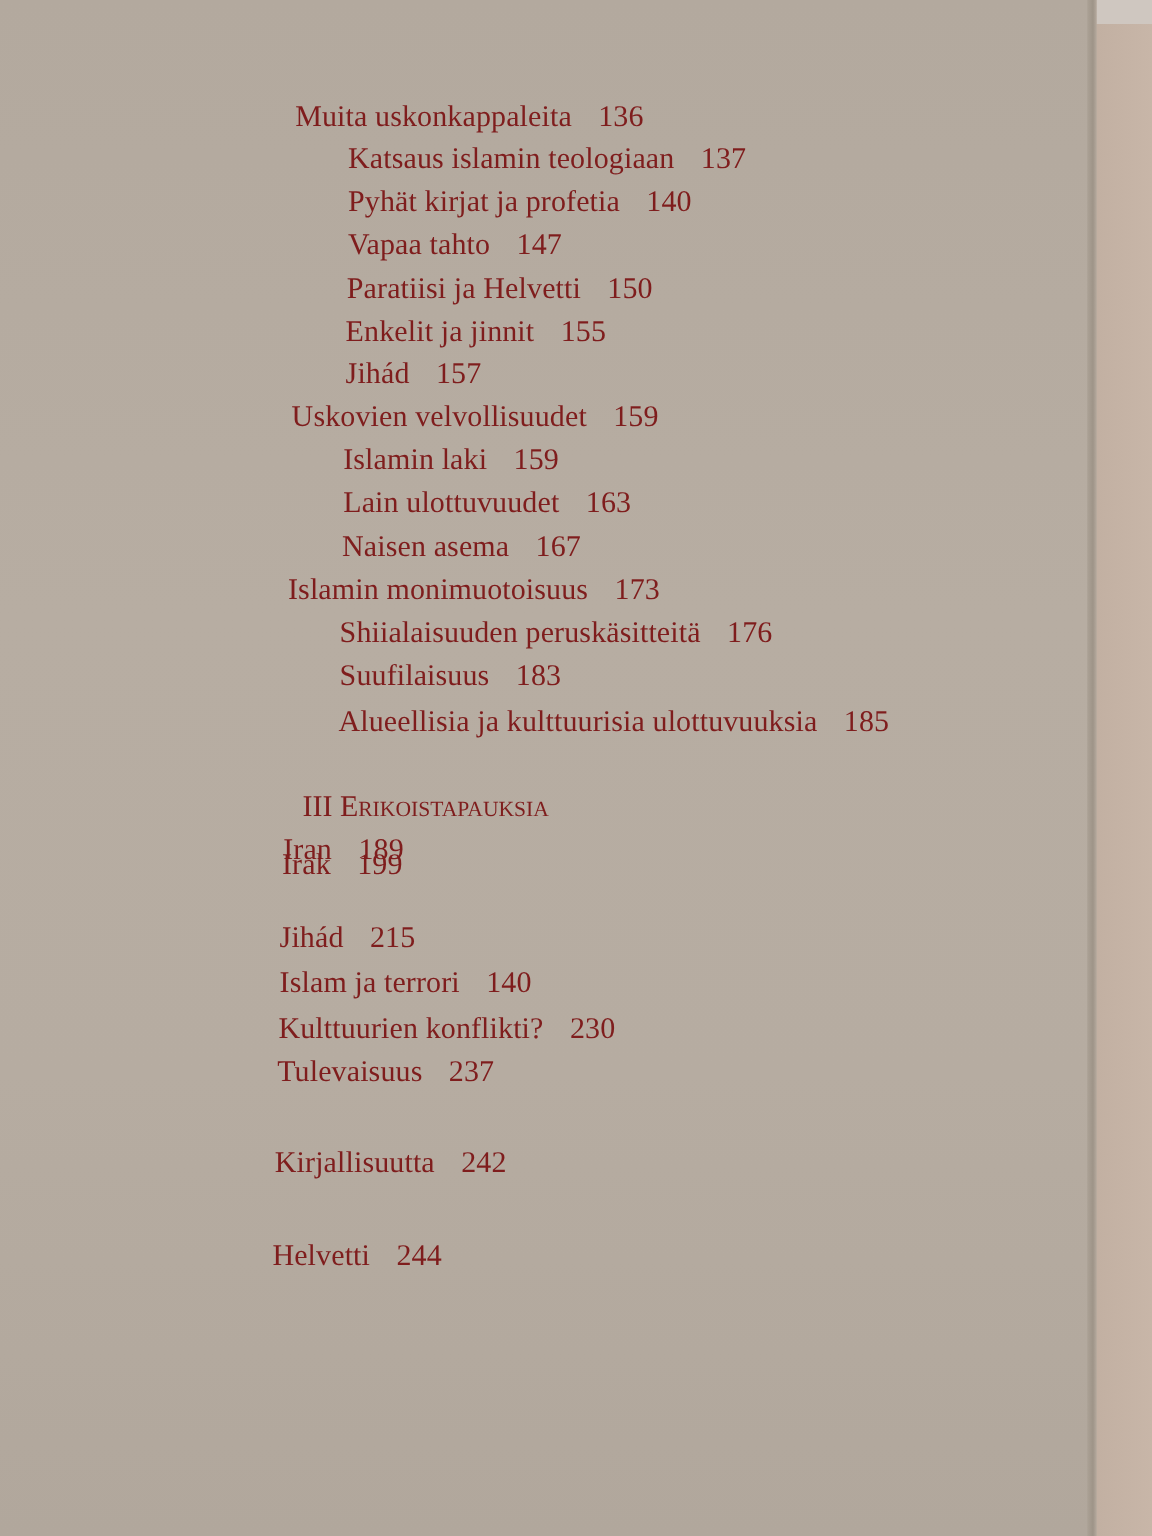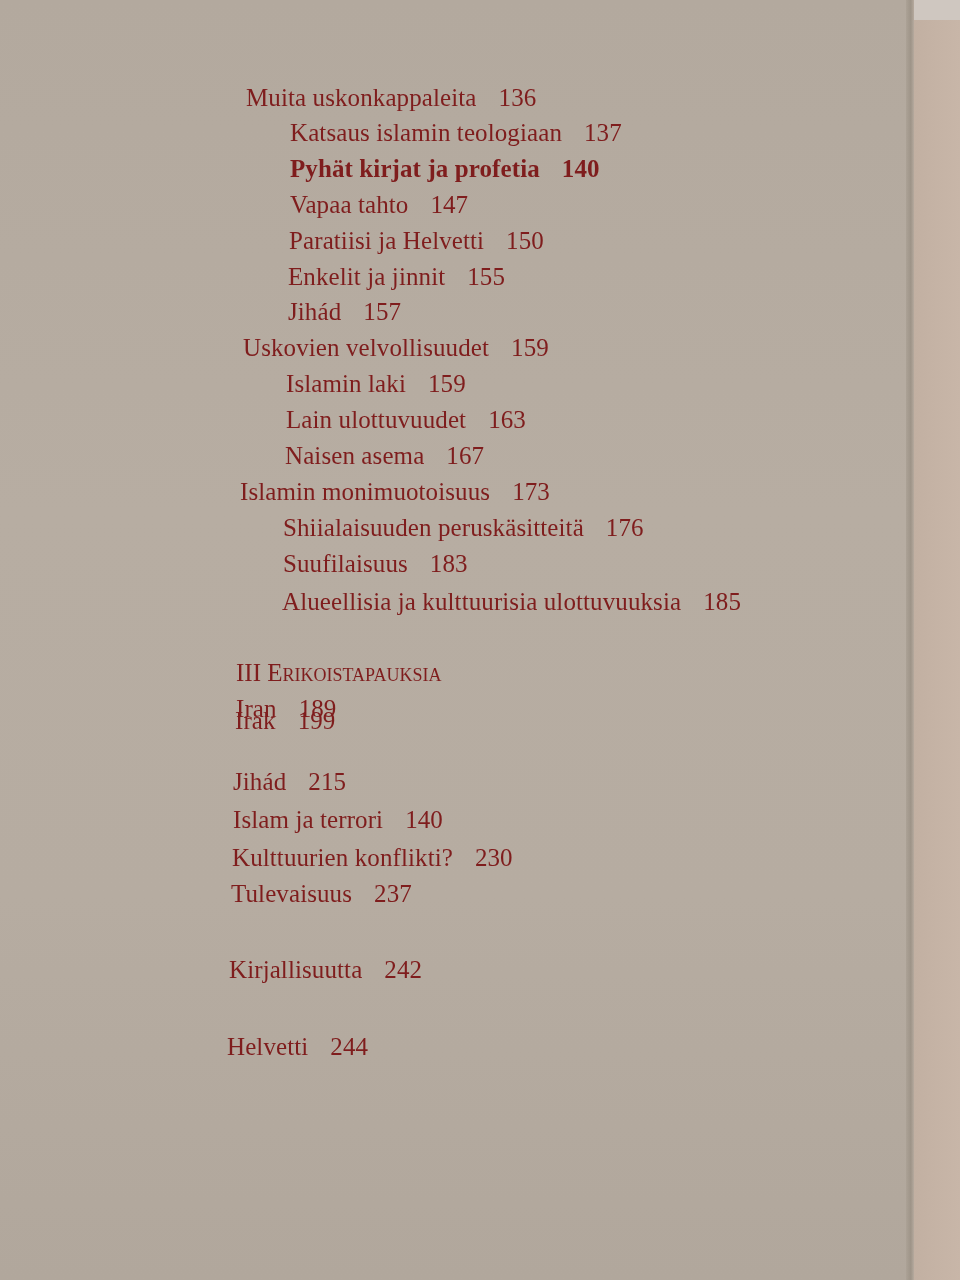--- a/index.html
+++ b/index.html
@@ -84,21 +84,21 @@
 <div class="next-page"></div>
 
 <div class="toc">
 
   <div class="entry" style="left:246px; top:83px;">
     <span>Muita uskonkappaleita</span><span class="num">136</span>
   </div>
   <div class="entry" style="left:290px; top:118px;">
     <span>Katsaus islamin teologiaan</span><span class="num">137</span>
   </div>
-  <div class="entry" style="left:290px; top:154px;font-weight:bold;">
+  <div class="entry" style="left:290px; top:154px;">
     <span>Pyhät kirjat ja profetia</span><span class="num">140</span>
   </div>
   <div class="entry" style="left:290px; top:190px;">
     <span>Vapaa tahto</span><span class="num">147</span>
   </div>
   <div class="entry" style="left:289px; top:226px;">
     <span>Paratiisi ja Helvetti</span><span class="num">150</span>
   </div>
   <div class="entry" style="left:288px; top:262px;">
     <span>Enkelit ja jinnit</span><span class="num">155</span>
@@ -126,21 +126,21 @@
   <div class="entry" style="left:283px; top:513px;">
     <span>Shiialaisuuden peruskäsitteitä</span><span class="num">176</span>
   </div>
   <div class="entry" style="left:283px; top:549px;text-align:center;">
     <span>Suufilaisuus</span><span class="num">183</span>
   </div>
   <div class="entry" style="left:282px; top:587px;">
     <span>Alueellisia ja kulttuurisia ulottuvuuksia</span><span class="num">185</span>
   </div>
 
-  <div class="part-heading" style="left:236px; top:658px;">
+  <div class="part-heading" style="left:252px; top:658px;">
     <span>III</span>
     <span class="small-caps">Erikoistapauksia</span>
   </div>
 
   <div class="entry" style="left:236px; top:694px;">
     <span>Iran</span><span class="num">189</span>
   </div>
   <div class="entry" style="left:235px; top:706px;">
     <span>Irak</span><span class="num">199</span>
   </div>

